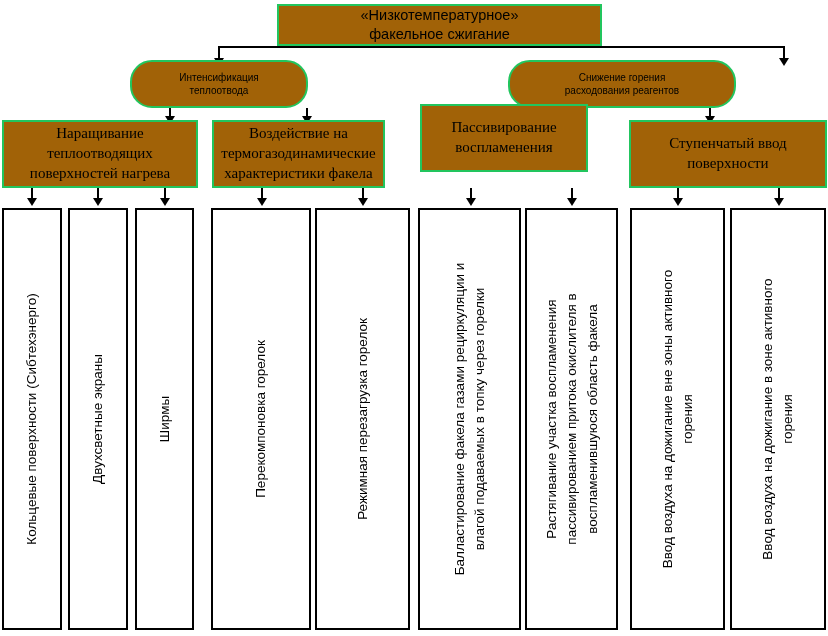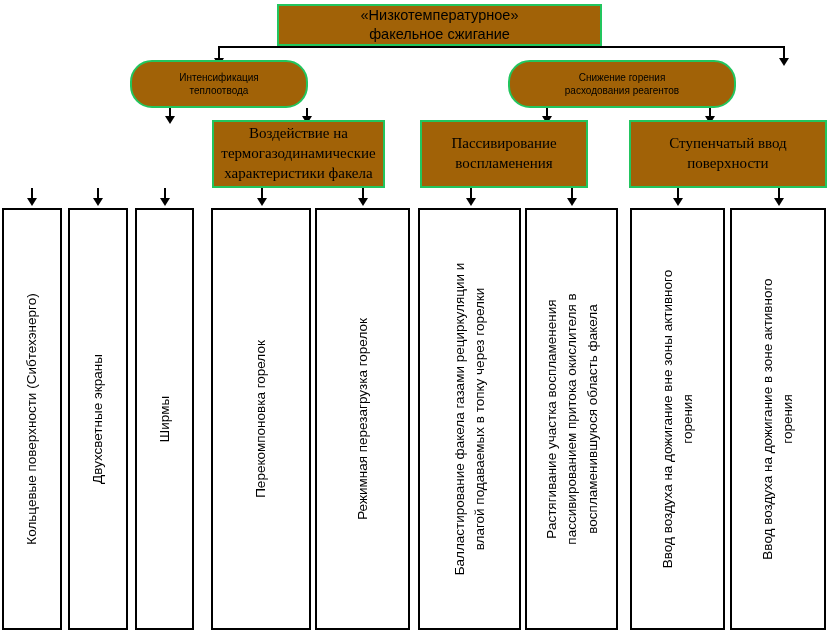--- a/index.html
+++ b/index.html
@@ -119,28 +119,33 @@
 
   <div class="line-v" style="left:306px; top:108px; height:10px;"></div>
   <div class="arrow" style="left:302px; top:116px;"></div>
 
   <div class="line-v" style="left:546px; top:108px; height:10px;"></div>
   <div class="arrow" style="left:542px; top:116px;"></div>
 
   <div class="line-v" style="left:709px; top:108px; height:10px;"></div>
   <div class="arrow" style="left:705px; top:116px;"></div>
 
+  <div class="box serif lvl3" style="left:2px; top:120px; width:196px; height:68px;">
+    <span class="box-text">Наращивание
+теплоотводящих
+поверхностей нагрева</span>
+  </div>
 
   <div class="box serif lvl3" style="left:212px; top:120px; width:173px; height:68px;">
     <span class="box-text">Воздействие на
 термогазодинамические
 характеристики факела</span>
   </div>
 
-  <div class="box serif lvl3" style="left:420px; top:120px; width:168px; height:68px;">
+  <div class="box serif lvl3" style="left:420px; top:104px; width:168px; height:68px;">
     <span class="box-text">Пассивирование
 воспламенения</span>
   </div>
 
   <div class="box serif lvl3" style="left:629px; top:120px; width:198px; height:68px;">
     <span class="box-text">Ступенчатый ввод
 поверхности</span>
   </div>
 
   <div class="line-v" style="left:31px; top:188px; height:12px;"></div>

